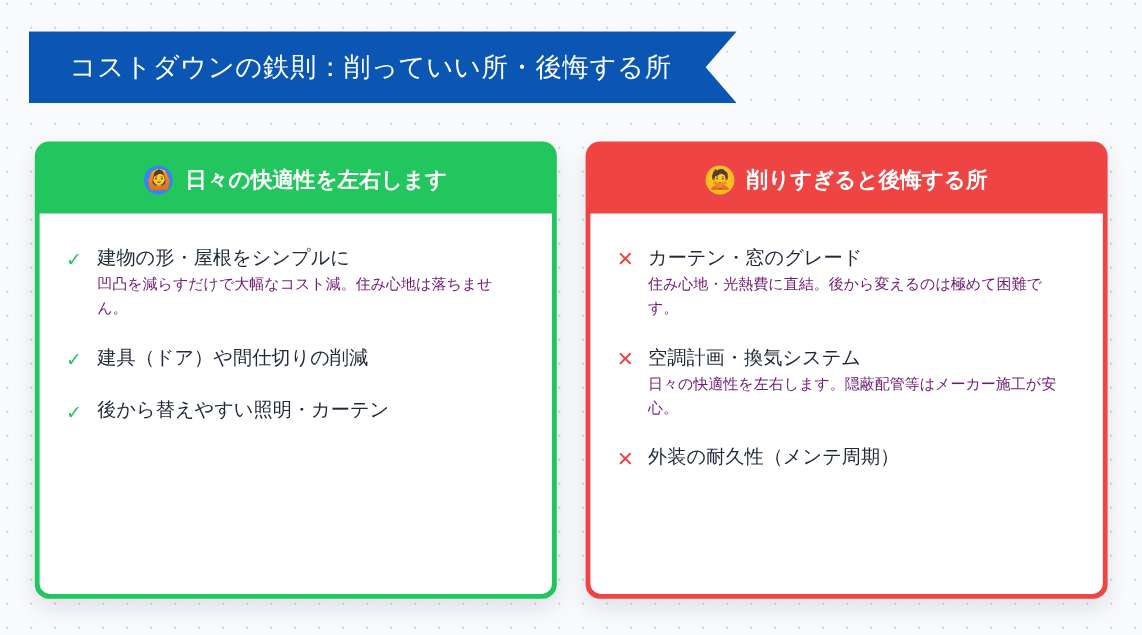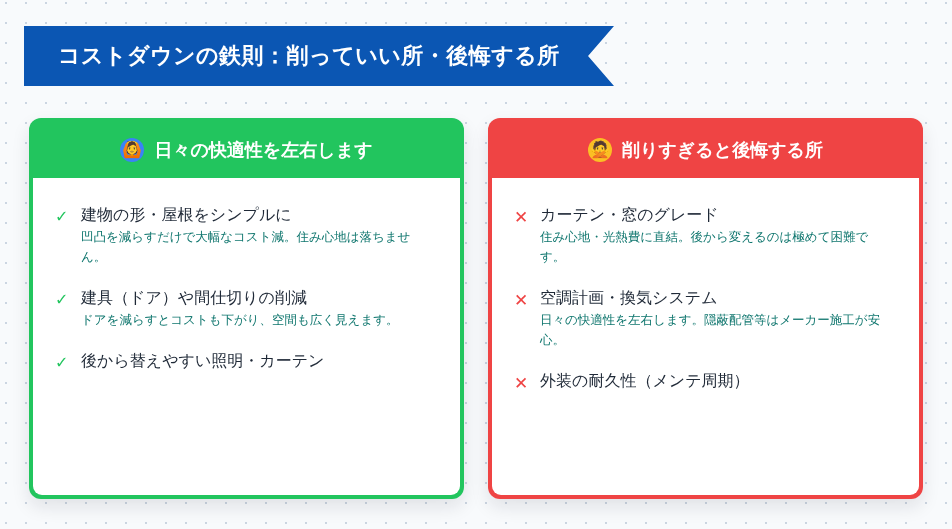--- a/index.html
+++ b/index.html
@@ -20,21 +20,21 @@
     left: 24px; top: 26px;
     width: 590px; height: 60px;
     background: #0b56b3;
     clip-path: polygon(0 0, 100% 0, 95.6% 50%, 100% 100%, 0 100%);
     display: flex; align-items: center;
     padding-left: 34px;
   }
   .banner-title {
     color: #ffffff;
     font-size: 22px;
-    font-weight: bold;
+    font-weight: normal;
     letter-spacing: 0.5px;
     white-space: nowrap;
   }
   .card {
     position: absolute;
     top: 118px;
     height: 381px;
     border-radius: 12px;
     padding: 4px;
     box-shadow: 0 8px 18px rgba(15, 23, 42, 0.10);
@@ -81,21 +81,21 @@
   .item-text { flex: 1; }
   .item-title {
     font-size: 16px;
     font-weight: normal;
     color: #1f2937;
     line-height: 22px;
     margin-bottom: 1px;
   }
   .item-desc {
     font-size: 12.5px;
-    color: #0f766e;
+    color: #701a75;
     line-height: 20px;
     padding-right: 14px;
   }
 </style>
 </head>
 <body>
 
 <div class="banner">
   <h1 class="banner-title">コストダウンの鉄則：削っていい所・後悔する所</h1>
 </div>
@@ -110,21 +110,20 @@
       <span class="mark">✓</span>
       <div class="item-text">
         <div class="item-title">建物の形・屋根をシンプルに</div>
         <div class="item-desc">凹凸を減らすだけで大幅なコスト減。住み心地は落ちません。</div>
       </div>
     </div>
     <div class="item">
       <span class="mark">✓</span>
       <div class="item-text">
         <div class="item-title">建具（ドア）や間仕切りの削減</div>
-        <div class="item-desc">ドアを減らすとコストも下がり、空間も広く見えます。</div>
       </div>
     </div>
     <div class="item">
       <span class="mark">✓</span>
       <div class="item-text">
         <div class="item-title">後から替えやすい照明・カーテン</div>
       </div>
     </div>
   </div>
 </section>

